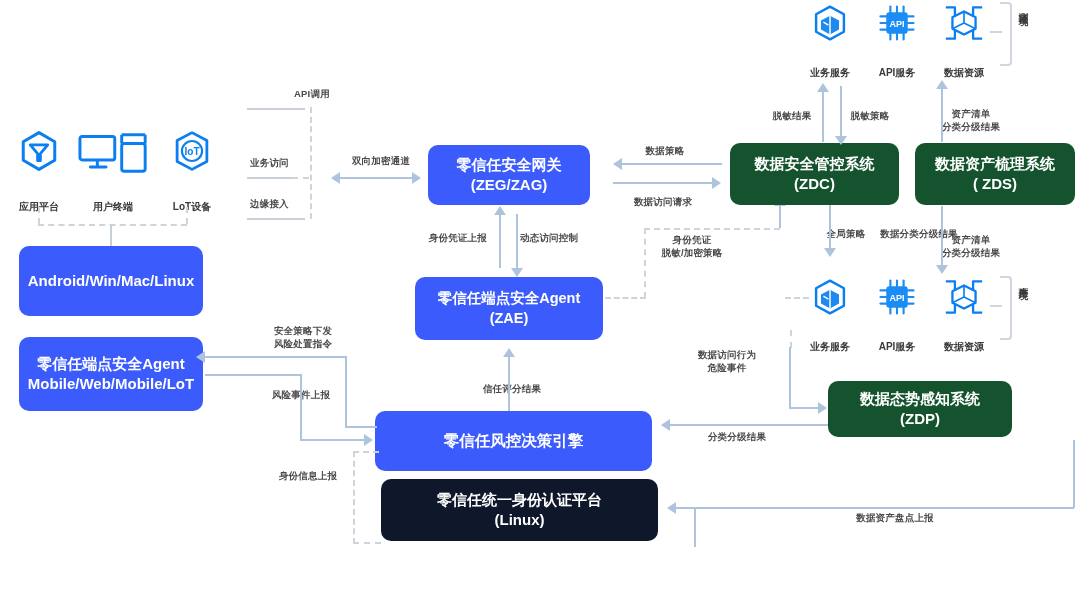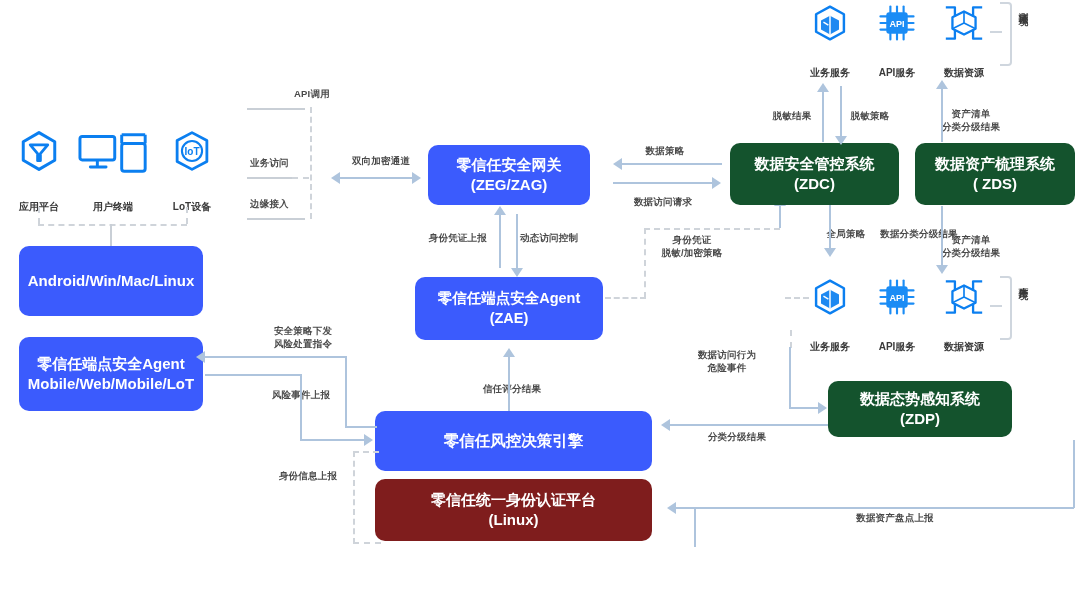--- a/index.html
+++ b/index.html
@@ -10,21 +10,21 @@
 
   
   .abs{position:absolute;}
 
   
   .box{position:absolute;border-radius:10px;display:flex;align-items:center;
        justify-content:center;text-align:center;color:#fff;font-weight:bold;
        line-height:1.32;box-sizing:border-box;padding:6px 10px;}
   .box-blue{background:#3b5bfd;}
   .box-cyan{background:#14532d;}
-  .box-orange{background:#7f1d1d;}
+  .box-orange{background:#0f172a;margin-left:6px;}
   .box .t{display:block;}
 
   
   .lbl{position:absolute;color:#4a4a4a;font-size:9.5px;line-height:1.32;
        white-space:pre;font-weight:bold;letter-spacing:.2px;}
   .lbl.c{text-align:center;transform:translateX(-50%);padding-left:6px;}
   .lbl.l{text-align:left;}
   .lbl.r{text-align:right;transform:translateX(-100%);}
 
   

